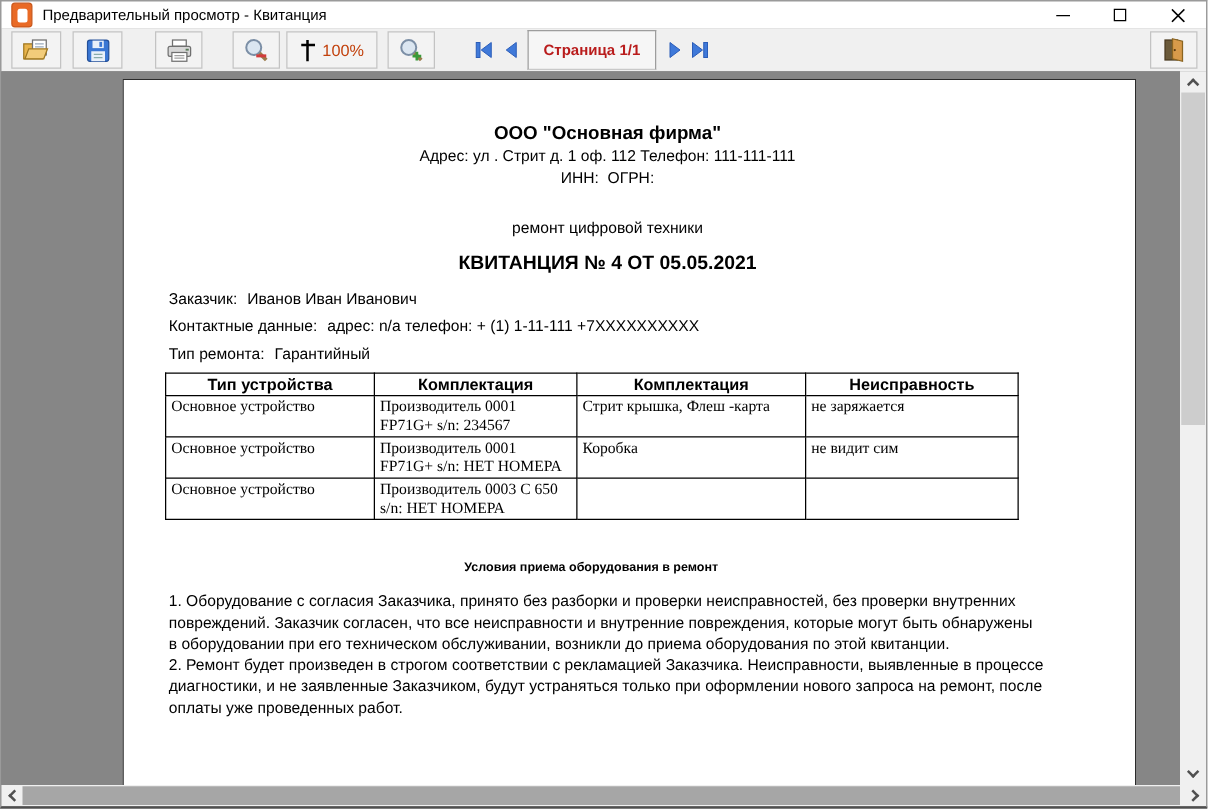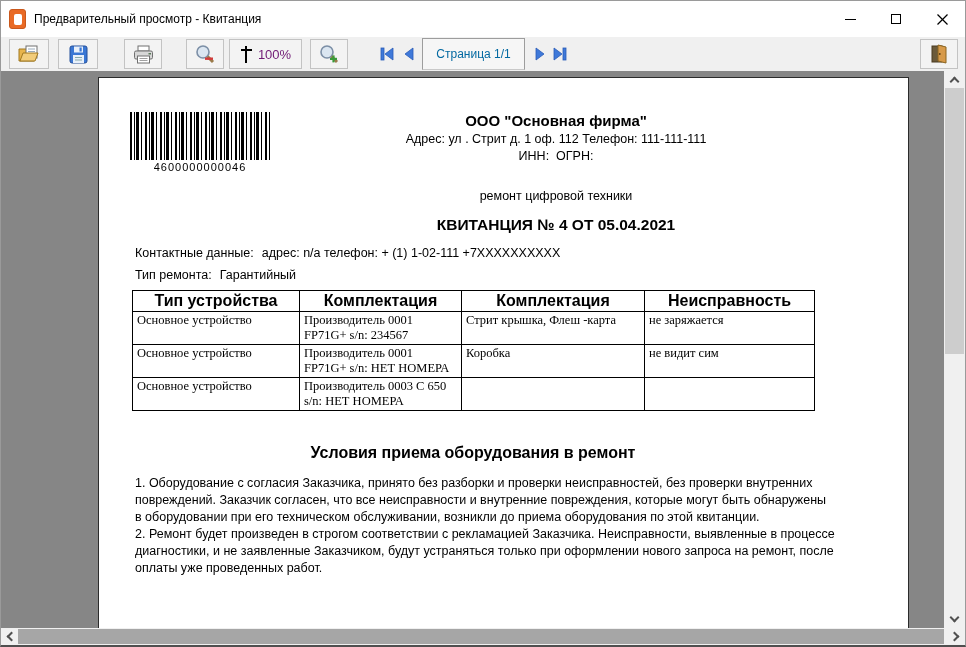--- a/index.html
+++ b/index.html
@@ -9,38 +9,38 @@
   .window {
     width:966px; height:647px;
     display:flex; flex-direction:column;
     border:1px solid #9a9a9a;
     border-bottom:2px solid #4f4f4f;
     background:#868686;
     overflow:hidden;
   }
 
   
-  .titlebar { height:36px; background:#ffffff; display:flex; align-items:center; padding-left:8px; flex:none; }
+  .titlebar { height:22px; background:#ffffff; display:flex; align-items:center; padding-left:8px; flex:none; }
   .app-icon { width:17px; height:20px; background:#e96a25; border-radius:3px; margin-right:8px;
               display:flex; align-items:center; justify-content:center; border:1px solid #c9581c; }
   .app-icon span { display:block; width:8px; height:11px; background:#fff; border-radius:2px; }
   .title-text { font-size:12px; color:#000; }
   .win-btns { margin-left:auto; display:flex; height:30px; }
   .win-btn { width:46px; height:30px; display:flex; align-items:center; justify-content:center; }
   .glyph-min { width:11px; height:1px; background:#000; }
   .glyph-max { width:10px; height:10px; border:1px solid #000; }
 
   
   .toolbar { height:34px; background:#f0f0f0; display:flex; align-items:center; flex:none; }
   .tbtn { height:30px; background:#f3f3f3; border:1px solid #c3c3c3; display:flex; align-items:center; justify-content:center; }
   .navbtn { width:17px; height:24px; display:flex; align-items:center; justify-content:center; background:transparent; border:none; }
   .page-box { height:32px; width:103px; background:#f6f6f6; border:1px solid #9d9d9d; border-bottom-color:#c9c9c9;
-              display:flex; align-items:center; justify-content:center; font-size:12px; color:#0369a1; }
+              display:flex; align-items:center; justify-content:center; font-size:12px; color:#b91c1c;font-weight:bold; }
   .scale-box { width:73px; height:30px; gap:6px; }
-  .scale-text { font-size:13px; color:#701a75; }
+  .scale-text { font-size:13px; color:#c2410c; }
   .ruler-icon { position:relative; width:12px; height:17px; }
   .ruler-icon i { position:absolute; left:5px; top:0; width:2px; height:17px; background:#000; display:block; }
   .ruler-icon b { position:absolute; left:1px; top:3px; width:11px; height:2px; background:#000; display:block; }
 
   
   .content-area { flex:1; display:flex; min-height:0; }
   .preview { flex:1; position:relative; overflow:hidden; background:#868686; }
 
   .vscroll { width:21px; background:#f0f0f0; position:relative; flex:none; }
   .scroll-arrow { position:absolute; left:0; width:21px; height:17px; display:flex; align-items:center; justify-content:center; }
@@ -73,25 +73,25 @@
   .pre { white-space:pre; }
   .service-line { font-size:12.5px; margin-top:26px; }
   .doc-title { font-size:15.5px; font-weight:bold; margin-top:13px; }
 
   .info-block { margin:12px 0 0 36px; font-size:12.5px; }
   .info-line { margin-bottom:8px; }
   .info-line .lbl { margin-right:8px; }
 
   table.devices { margin:7px 0 0 33px; width:682px; border-collapse:collapse; table-layout:fixed; }
   table.devices th, table.devices td { border:1px solid #000; }
-  table.devices th { font-size:16px; font-weight:bold; text-align:center; padding:1px 2px; }
+  table.devices th { font-size:13px; font-weight:bold; text-align:center; padding:1px 2px; }
   table.devices td { font-size:12.5px; vertical-align:top; text-align:left; padding:1px 4px; line-height:15px;font-family:Liberation Serif, serif; }
   .c1 { width:167px; } .c2 { width:162px; } .c3 { width:183px; } .c4 { width:170px; }
 
-  .terms-title { width:682px; margin:33px 0 0 33px; text-align:center; font-weight:bold; font-size:16px; }
+  .terms-title { width:682px; margin:33px 0 0 33px; text-align:center; font-weight:bold; font-size:10px; }
   .terms { margin:13px 0 0 36px; width:700px; font-size:12.5px; line-height:17px; }
   .terms p { margin:0; }
 
   svg { display:block; }
 </style>
 </head>
 <body>
 
 <div class="window">
 
@@ -209,36 +209,35 @@
       </svg>
     </div>
   </div>
 
   <div class="content-area">
     <div class="preview">
 
       <div class="page">
 
         <div class="header-row">
-          <div class="barcode-col">
-            <div class="barcode-bars"></div>
-            <div class="barcode-num">4600000000046</div>
-          </div>
           <div class="header-center">
             <div class="company-name">ООО "Основная фирма"</div>
             <div class="company-line">Адрес: ул . Стрит д. 1 оф. 112 Телефон: 111-111-111</div>
             <div class="company-line pre">ИНН:  ОГРН:</div>
             <div class="service-line">ремонт цифровой техники</div>
-            <div class="doc-title">КВИТАНЦИЯ № 4 ОТ 05.04.2021</div>
+            <div class="doc-title">КВИТАНЦИЯ № 4 ОТ 05.05.2021</div>
           </div>
         </div>
 
         <div class="info-block">
           <div class="info-line">
-            <span class="lbl">Контактные данные:</span><span>адрес: n/a телефон: + (1) 1-02-111 +7XXXXXXXXXX</span>
+            <span class="lbl">Заказчик:</span><span>Иванов Иван Иванович</span>
+          </div>
+          <div class="info-line">
+            <span class="lbl">Контактные данные:</span><span>адрес: n/a телефон: + (1) 1-11-111 +7XXXXXXXXXX</span>
           </div>
           <div class="info-line">
             <span class="lbl">Тип ремонта:</span><span>Гарантийный</span>
           </div>
         </div>
 
         <table class="devices">
           <colgroup>
               <col class="c1">
               <col class="c2">

